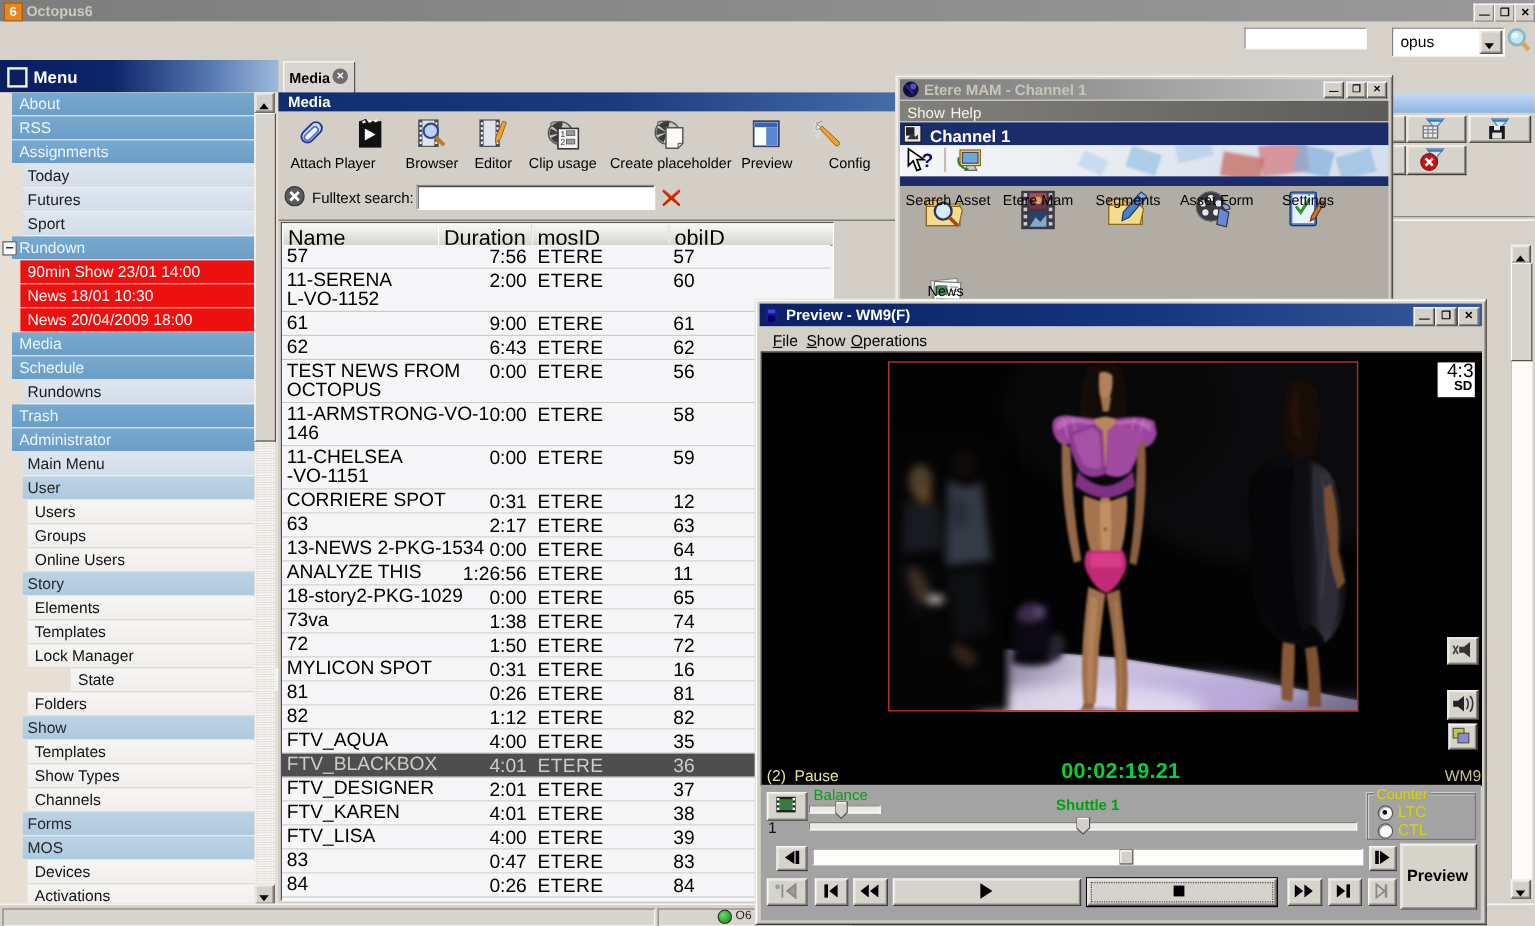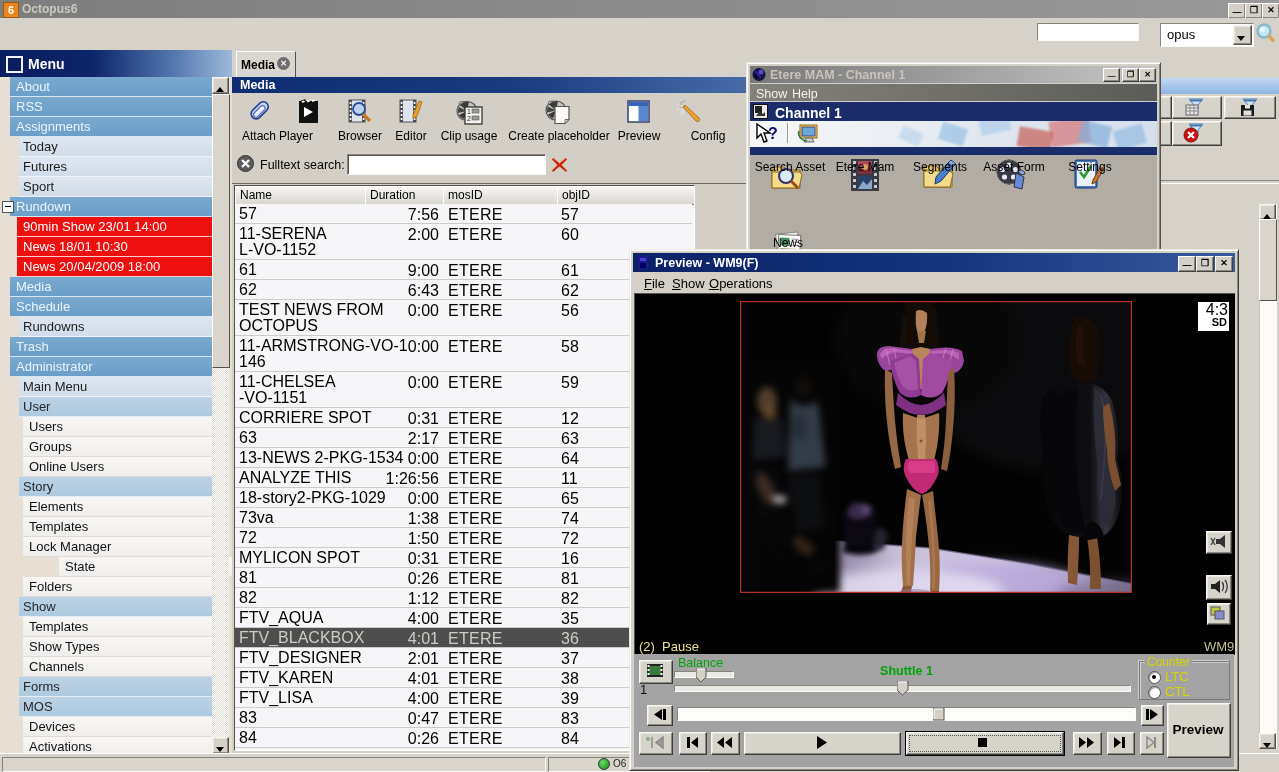--- a/index.html
+++ b/index.html
@@ -5,21 +5,21 @@
  font-family:"Liberation Sans",sans-serif;-webkit-font-smoothing:antialiased;}
 .abs{position:absolute;}
 .bevel-in{border-top:1px solid #86837c;border-left:1px solid #86837c;border-right:1px solid #fbfaf7;border-bottom:1px solid #fbfaf7;}
 .btn{background:#d4d0c8;border-top:1px solid #f5f4f0;border-left:1px solid #f5f4f0;border-right:1px solid #55524c;border-bottom:1px solid #55524c;box-shadow:inset -1px -1px 0 #8a8780,inset 1px 1px 0 #e8e6e0;}
 .wbtn{width:16px;height:14px;background:#d4d0c8;border-top:1px solid #fff;border-left:1px solid #fff;border-right:1px solid #404040;border-bottom:1px solid #404040;box-shadow:inset -1px -1px 0 #8a8780;font:bold 9px "Liberation Sans",sans-serif;text-align:center;color:#000;line-height:12px;}
 .menuL1{left:10px;width:202px;height:19px;background:linear-gradient(#79a9cf,#6a9ec8);border-bottom:1px solid #d8e6f0;color:#eaf5fa;padding-left:6px;line-height:19px;font-size:13px;}
 .menuL2{left:19px;width:193px;height:19px;background:linear-gradient(#dee6f0,#d2dde9);border-bottom:1px solid #f0f4f8;color:#1c1c1c;padding-left:4px;line-height:19px;font-size:13px;}
 .menuL2b{left:19px;width:193px;height:19px;background:linear-gradient(#bcd2e4,#aecadf);border-bottom:1px solid #e4ecf4;color:#26272c;padding-left:4px;line-height:19px;font-size:13px;}
 .menuL3{left:23px;width:189px;height:19px;background:linear-gradient(#f7f6f4,#efeeec);border-bottom:1px solid #dddbd6;color:#111;padding-left:6px;line-height:19px;font-size:13px;}
 .menuRed{left:17px;width:195px;height:19px;background:#ee0f0f;border-bottom:1px solid #f8d0d0;color:#fff;padding-left:6px;line-height:19px;font-size:13px;}
-.th{position:absolute;top:0;height:16px;background:linear-gradient(#f8f7f5,#d9d6cf);border-right:1px solid #9b978f;border-bottom:1px solid #8a8780;border-top:1px solid #fff;border-left:1px solid #fff;color:#000;font-size:12px;padding:1px 0 0 4px;}
+.th{position:absolute;top:0;height:16px;background:linear-gradient(#f8f7f5,#d9d6cf);border-right:1px solid #9b978f;border-bottom:1px solid #8a8780;border-top:1px solid #fff;border-left:1px solid #fff;color:#000;font-size:18px;padding:1px 0 0 4px;}
 .row{position:absolute;left:0;width:457px;background:#f6f5f8;border-bottom:1px solid #cbcbcb;font-size:16px;color:#000;}
 .cname{position:absolute;left:4px;top:2px;line-height:16px;}
 .cdur{position:absolute;left:100px;width:104px;top:2px;text-align:right;}
 .cmos{position:absolute;left:213px;top:2px;letter-spacing:0.3px;}
 .cobj{position:absolute;left:326px;top:2px;}
 .tool-label{position:absolute;top:129px;font-size:12px;color:#000;transform:translateX(-50%);white-space:nowrap;}
 .mam-label{position:absolute;font-size:12px;color:#000;transform:translateX(-50%);white-space:nowrap;}
 .pbtn{position:absolute;background:#d6d3cb;border-top:1px solid #f8f7f4;border-left:1px solid #f8f7f4;border-right:1px solid #403e3a;border-bottom:1px solid #403e3a;box-shadow:inset -1px -1px 0 #8a8780,inset 1px 1px 0 #e9e7e1;}
 .ptri{display:inline-block;width:0;height:0;border-style:solid;}
 </style></head>
@@ -682,20 +682,21 @@
  <div class="pbtn" style="left:576px;top:325px;width:24px;height:23px;"><svg width="22" height="21" viewBox="0 0 22 21">
         <path d="M4 8h4l5-4v13l-5-4H4z" fill="#222"></path>
         <path d="M15 6c2 2 2 7 0 9M18 4c3 3 3 10 0 13" fill="none" stroke="#333" stroke-width="1.3"></path>
       </svg></div>
  <div class="pbtn" style="left:577px;top:353px;width:22px;height:20px;"><svg width="20" height="18" viewBox="0 0 20 18">
         <rect x="3" y="3" width="9" height="8" fill="#c8c840" stroke="#555"></rect>
         <rect x="7" y="7" width="9" height="8" fill="#8a8ad0" stroke="#555"></rect>
       </svg></div>
 
  <div class="abs" style="left:9px;top:389px;font-size:13px;color:#e4e492;">(2)&nbsp; Pause</div>
+ <div class="abs" style="left:0px;top:382px;width:608px;text-align:center;font-size:18px;font-weight:bold;color:#00d23c;letter-spacing:0.2px;">00:02:19.21</div>
  <div class="abs" style="left:574px;top:389px;font-size:13px;color:#c2c294;">WM9</div>
 
  <div class="abs" style="left:4px;top:404px;width:600px;height:113px;background:#a3a3a3;" id="ctlpanel">
   <div class="pbtn" style="left:5px;top:6px;width:32px;height:22px;"><svg width="30" height="20" viewBox="0 0 30 20">
           <rect x="7" y="3" width="16" height="13" fill="#222"></rect>
           <rect x="9" y="5" width="12" height="9" fill="#3a7a3a"></rect>
           <g fill="#fff">
             <rect x="7.5" y="4" width="2" height="2"></rect>
             <rect x="7.5" y="8" width="2" height="2"></rect>
             <rect x="7.5" y="12" width="2" height="2"></rect>

